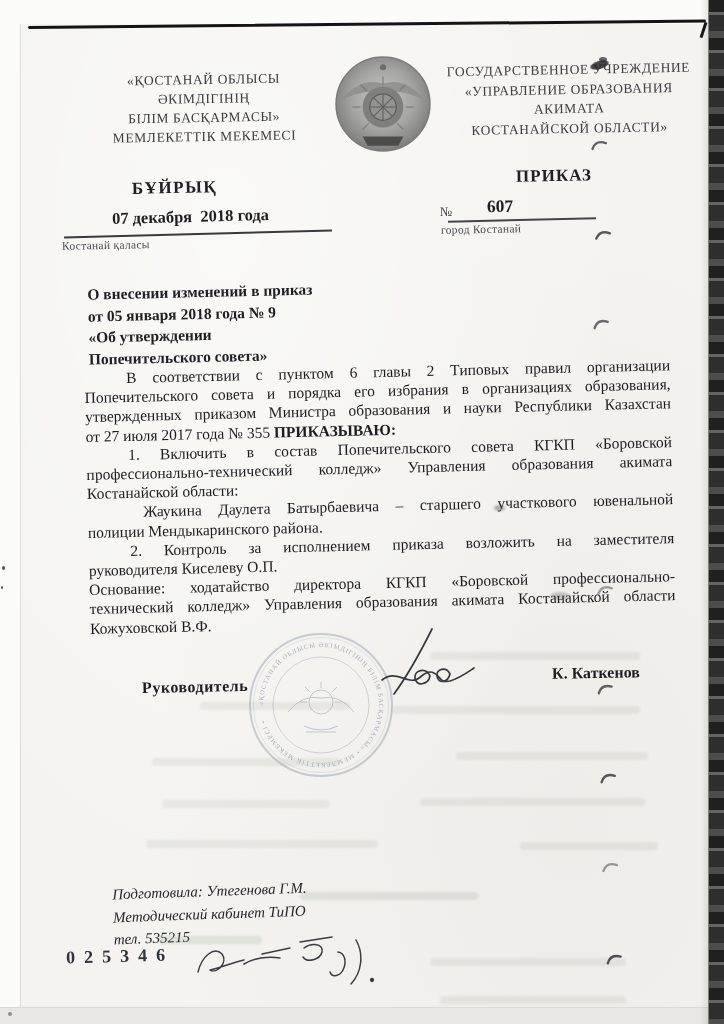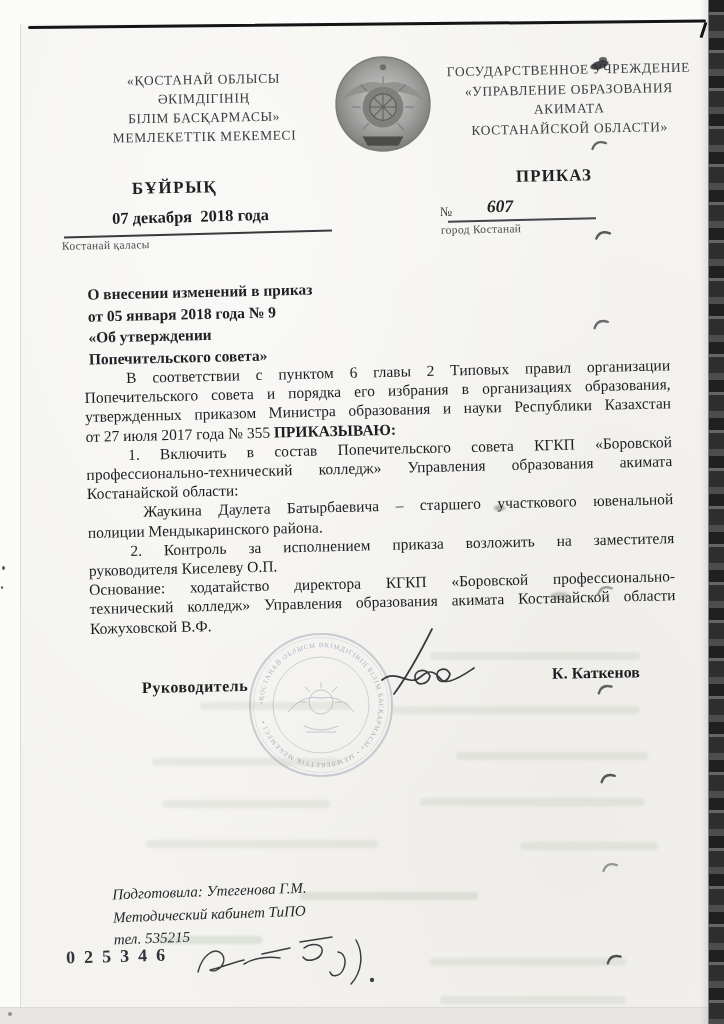--- a/index.html
+++ b/index.html
@@ -31,21 +31,21 @@
   .emblem{left:332px;top:56px;width:102px;height:98px;filter:blur(.3px);}
   
   .b{font-weight:bold;}
   .title-kk{left:132px;top:178px;font-weight:bold;font-size:17px;letter-spacing:1.5px;transform:rotate(-1.2deg);color:#212125;}
   .title-ru{left:516px;top:166px;font-weight:bold;font-size:17px;letter-spacing:1px;transform:rotate(-1deg);color:#212125;}
   .date{left:112px;top:207px;font-weight:bold;font-size:16.5px;white-space:pre;transform:rotate(-1.5deg);color:#1e1e22;}
   .date-ul{left:64px;top:233px;width:268px;height:2px;background:#3a3a3e;transform:rotate(-1.5deg);}
   .place{font-size:11.5px;color:#4c4c52;letter-spacing:.3px;}
   .place-kk{left:62px;top:239px;transform:rotate(-1.1deg);}
   .num-label{left:440px;top:204px;font-size:13px;color:#3f3f45;}
-  .num-value{left:487px;top:196px;font-weight:bold;font-size:17.5px;transform:rotate(-1deg);color:#1e1e22;font-style:italic;}
+  .num-value{left:487px;top:196px;font-weight:bold;font-size:17.5px;transform:rotate(-1deg);color:#1e1e22;}
   .num-ul{left:448px;top:219px;width:148px;height:1.5px;background:#44444a;transform:rotate(-1.3deg);}
   .place-ru{left:441px;top:223px;transform:rotate(-1.1deg);}
   
   .subject{left:88px;top:280px;width:320px;font-weight:bold;font-size:15.5px;line-height:21.5px;
            transform:rotate(-1.3deg);color:#1f1f24;}
   
   .body{left:84px;top:369px;width:586px;font-size:15.5px;line-height:19.2px;transform:rotate(-1.35deg);
         transform-origin:left top;color:#1d1d21;}
   .bl{text-align:left;}
   .jl{text-align:justify;text-align-last:justify;}

